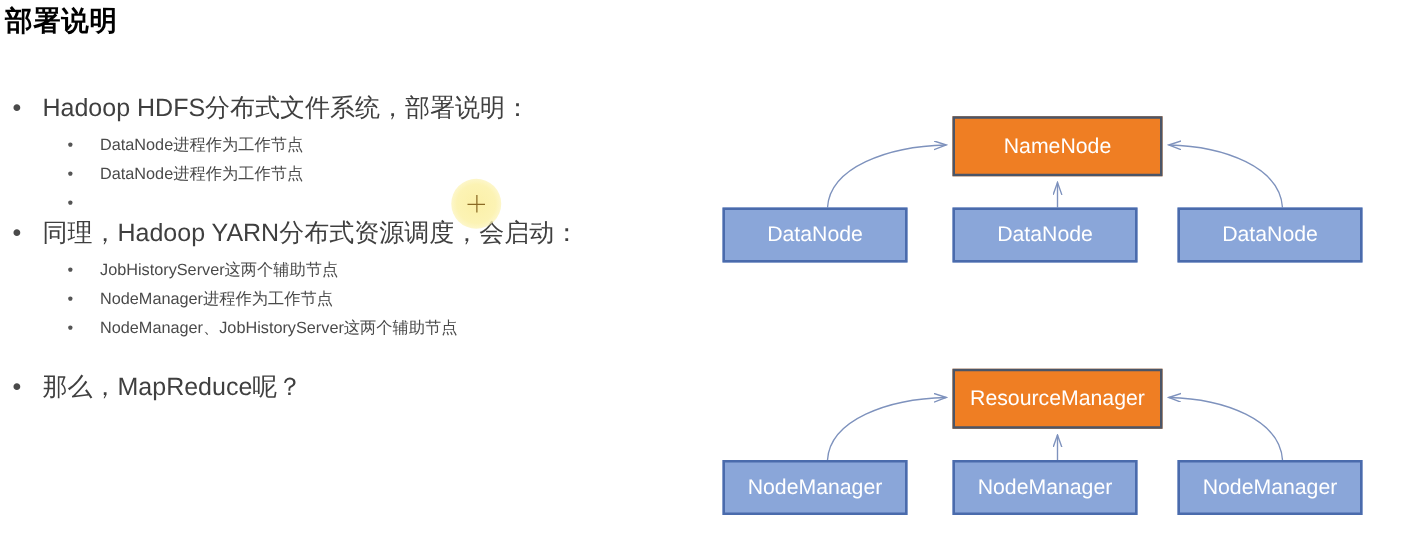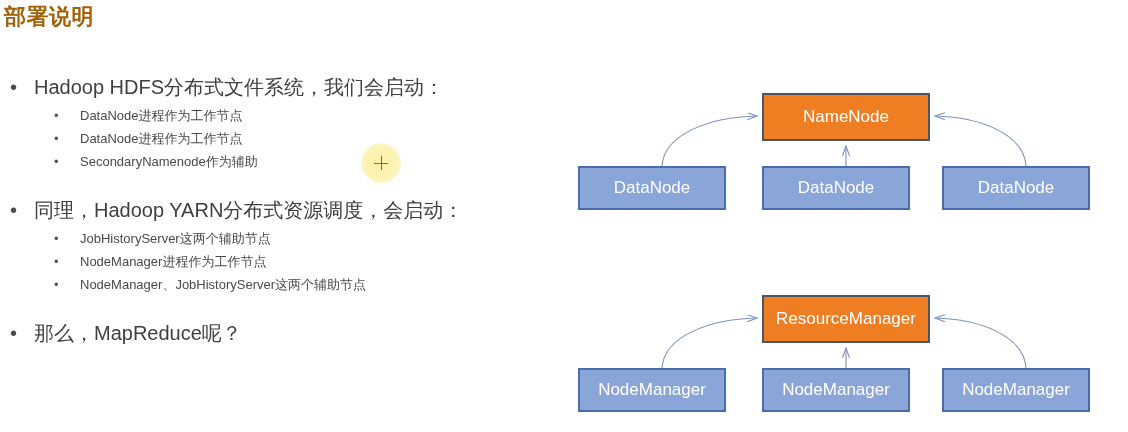--- a/index.html
+++ b/index.html
@@ -16,21 +16,21 @@
     color: #3a3a3a;
   }
 
   
   #slide-title {
     position: absolute;
     left: 4px;
     top: 3px;
     font-size: 22px;
     font-weight: bold;
-    color: #a16207;
+    color: #000000;
     letter-spacing: 0.5px;
     line-height: 28px;
   }
 
   
   #content-body {
     position: absolute;
     left: 0px;
     top: 72px;
     width: 560px;
@@ -149,34 +149,33 @@
 </head>
 <body>
 
 <div id="slide-title">部署说明</div>
 
 <div id="content-body">
 
   <div class="bullet-group">
     <div class="bullet-l1">
       <span class="dot">•</span>
-      <span>Hadoop HDFS分布式文件系统，我们会启动：</span>
+      <span>Hadoop HDFS分布式文件系统，部署说明：</span>
     </div>
     <div class="sub-list">
       <div class="bullet-l2">
         <span class="dot">•</span>
         <span>DataNode进程作为工作节点</span>
       </div>
       <div class="bullet-l2">
         <span class="dot">•</span>
         <span>DataNode进程作为工作节点</span>
       </div>
       <div class="bullet-l2">
         <span class="dot">•</span>
-        <span>SecondaryNamenode作为辅助</span>
       </div>
     </div>
   </div>
 
   <div class="gap-after"></div>
 
   <div class="bullet-group">
     <div class="bullet-l1">
       <span class="dot">•</span>
       <span>同理，Hadoop YARN分布式资源调度，会启动：</span>

